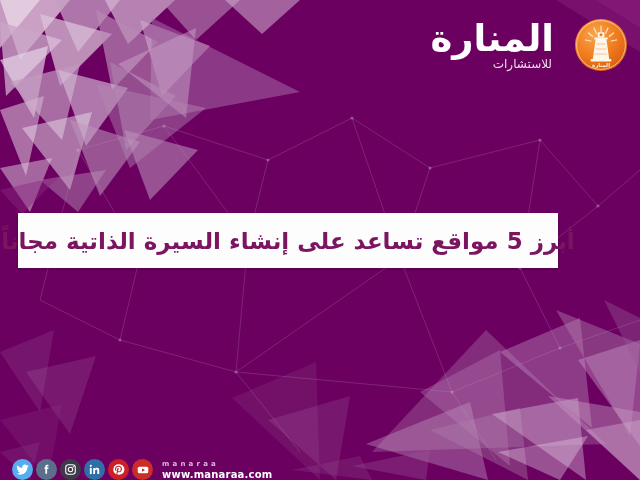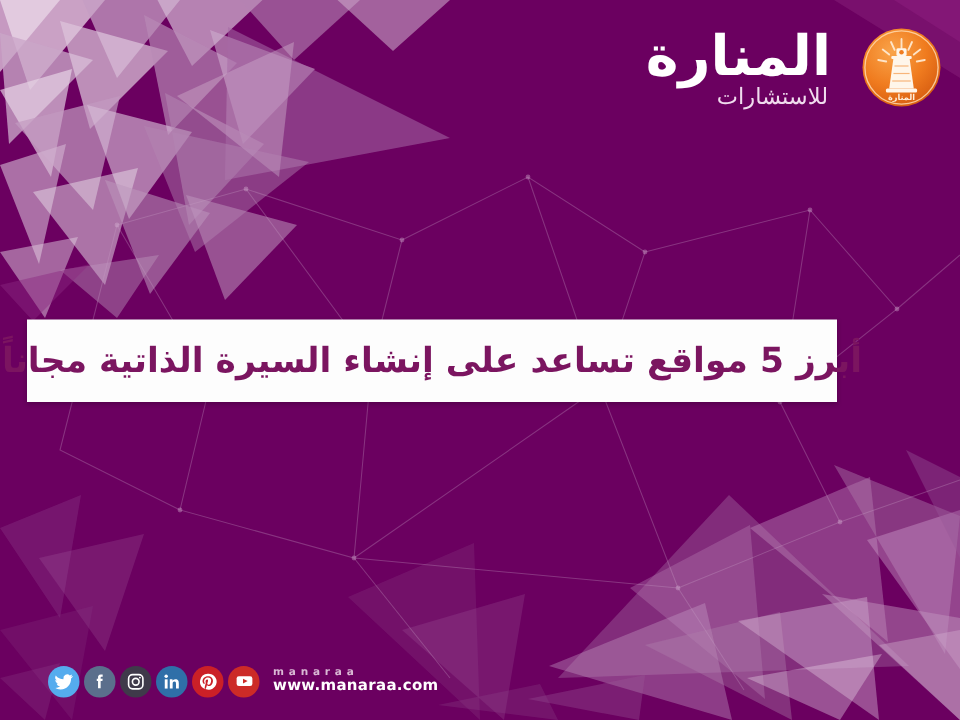--- a/index.html
+++ b/index.html
@@ -43,21 +43,21 @@
   }
   #logo-name {
     font-size: 37px;
     font-weight: bold;
     color: #ffffff;
     letter-spacing: 0px;
     direction: rtl;
     margin-bottom: 1px;
   }
   #logo-tagline {
-    font-size: 15px;
+    font-size: 12px;
     color: #f0dcee;
     direction: rtl;
     letter-spacing: 1px;
     margin-right: 2px;
   }
   #logo-mark {
     width: 54px;
     height: 54px;
     flex: 0 0 auto;
   }
@@ -85,22 +85,22 @@
   }
 
   
   #footer-bar {
     position: absolute;
     left: 0;
     bottom: 0;
     width: 640px;
     height: 52px;
     display: flex;
-    align-items: center;
-    padding-left: 32px;
+    align-items: flex-end;
+    padding-left: 12px;
     box-sizing: border-box;
   }
   #social-row {
     display: flex;
     align-items: center;
     gap: 3px;
   }
   .social-icon {
     width: 21px;
     height: 21px;

